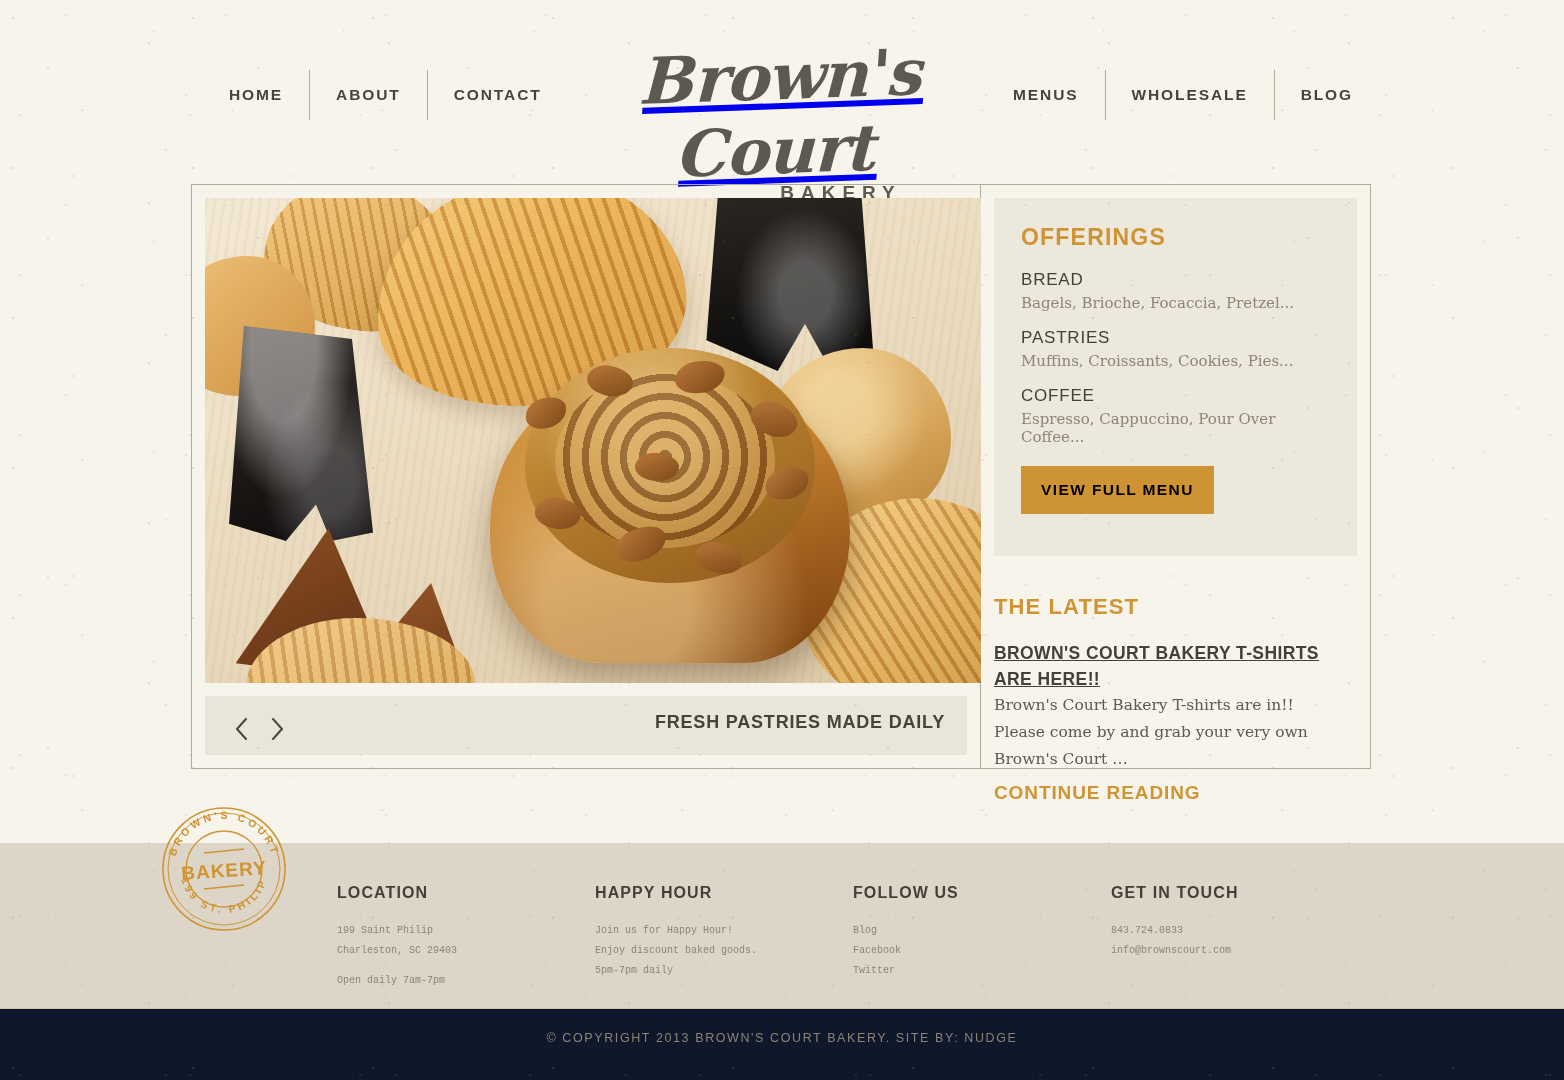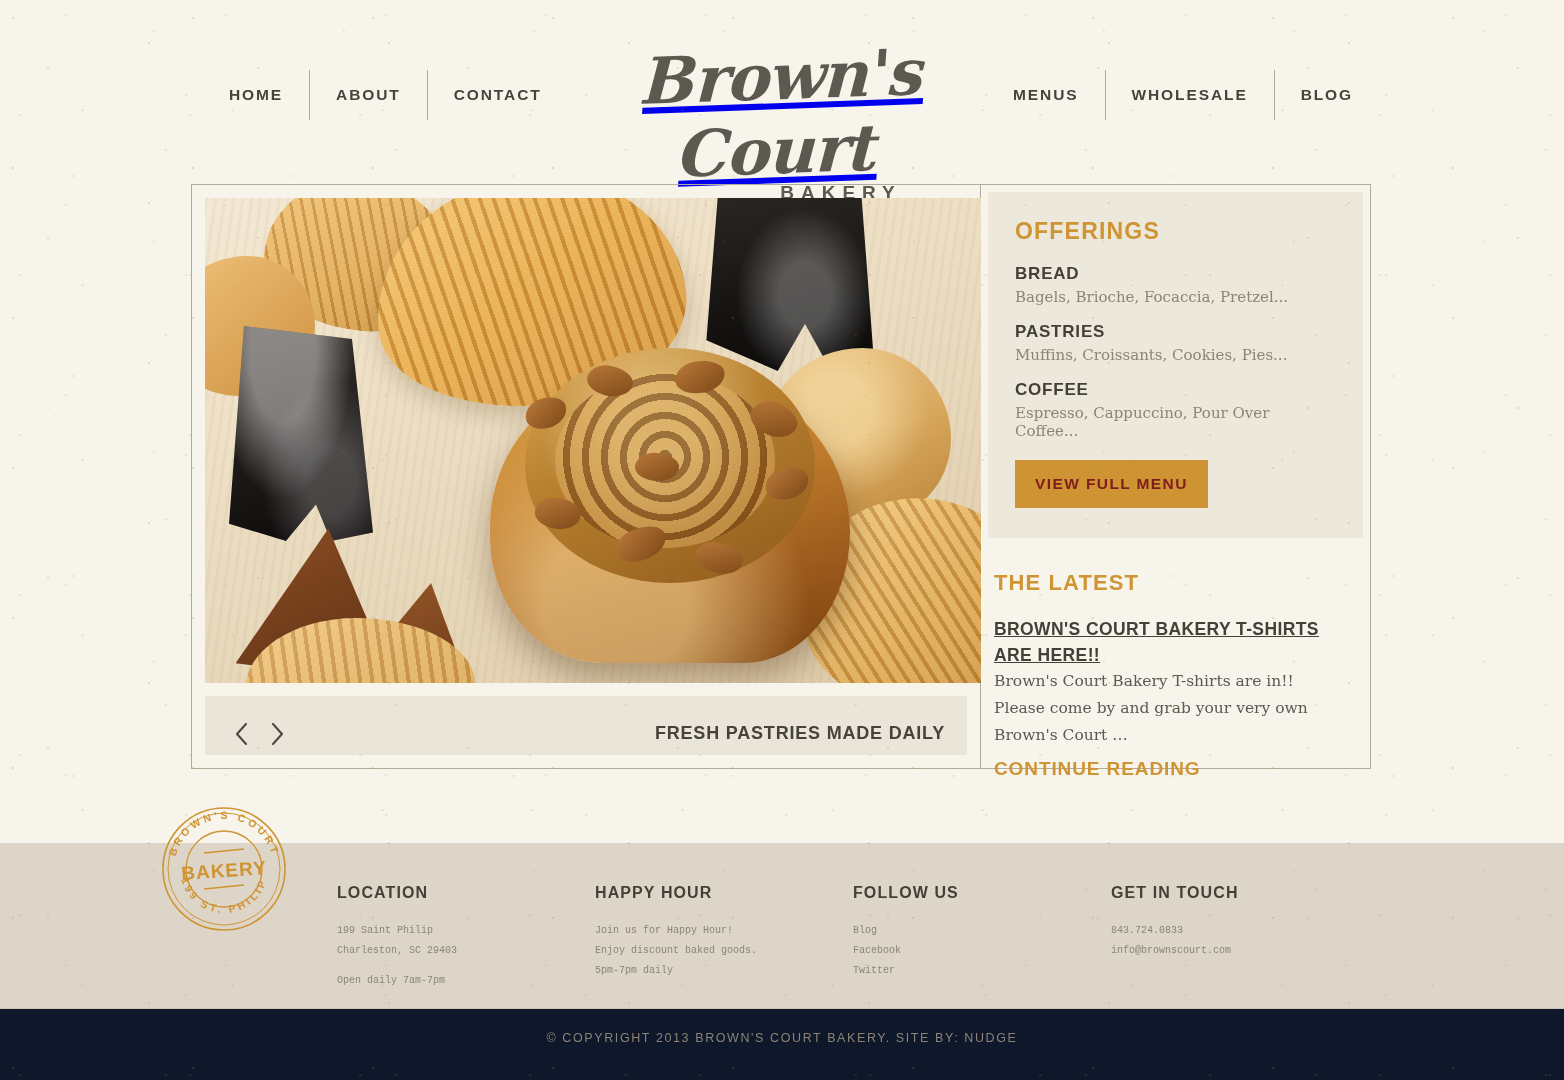--- a/index.html
+++ b/index.html
@@ -252,21 +252,21 @@
     border-radius: 48% 52% 40% 60% / 60% 55% 45% 40%;
     background:
       repeating-linear-gradient(82deg, rgba(165,105,32,.3) 0 4px, rgba(255,224,158,.3) 4px 12px),
       linear-gradient(150deg,#eec584,#cb9545);
   }
 
   .slider-bar {
     flex: 1;
     background: #e9e5d8;
     display: flex;
-    align-items: center;
+    align-items: flex-start;
     justify-content: space-between;
     padding: 16px 22px 0 22px;
     margin-top: 13px;
   }
   .slider-arrows { display: flex; gap: 8px; }
   .arrow {
     width: 28px; height: 34px;
     display: flex; align-items: center; justify-content: center;
     cursor: pointer;
   }
@@ -279,51 +279,51 @@
     color: #48433a;
   }
 
   
   .sidebar {
     width: 390px;
     display: flex;
     flex-direction: column;
   }
   .offerings {
-    margin: 7px;
+    margin: 13px;
     background: #ece8dc;
-    padding: 26px 27px 30px 27px;
+    padding: 26px 27px 42px 27px;
   }
   .panel-title {
     font-family: "Liberation Sans", sans-serif;
     font-size: 23px;
     font-weight: bold;
     letter-spacing: 1.2px;
     color: #cf9433;
     margin-bottom: 19px;
   }
   .offer-name {
     font-family: "Liberation Sans", sans-serif;
     font-size: 17px;
-    font-weight: bold;
+    font-weight: normal;
     letter-spacing: .8px;
     color: #443f37;
     margin-bottom: 4px;
   }
   .offer-desc {
     font-family: "DejaVu Serif", serif;
     font-size: 15px;
     color: #8b8576;
     margin-bottom: 16px;
   }
   .offer-item:last-of-type .offer-desc { margin-bottom: 20px; }
   .menu-btn {
     display: inline-block;
     background: #ce9332;
-    color: #7f1d1d;
+    color: #000000;
     border: none;
     font-family: "Liberation Sans", sans-serif;
     font-size: 15.5px;
     font-weight: bold;
     letter-spacing: 1.4px;
     padding: 15px 20px;
     cursor: pointer;
   }
 
   .latest-divider {

